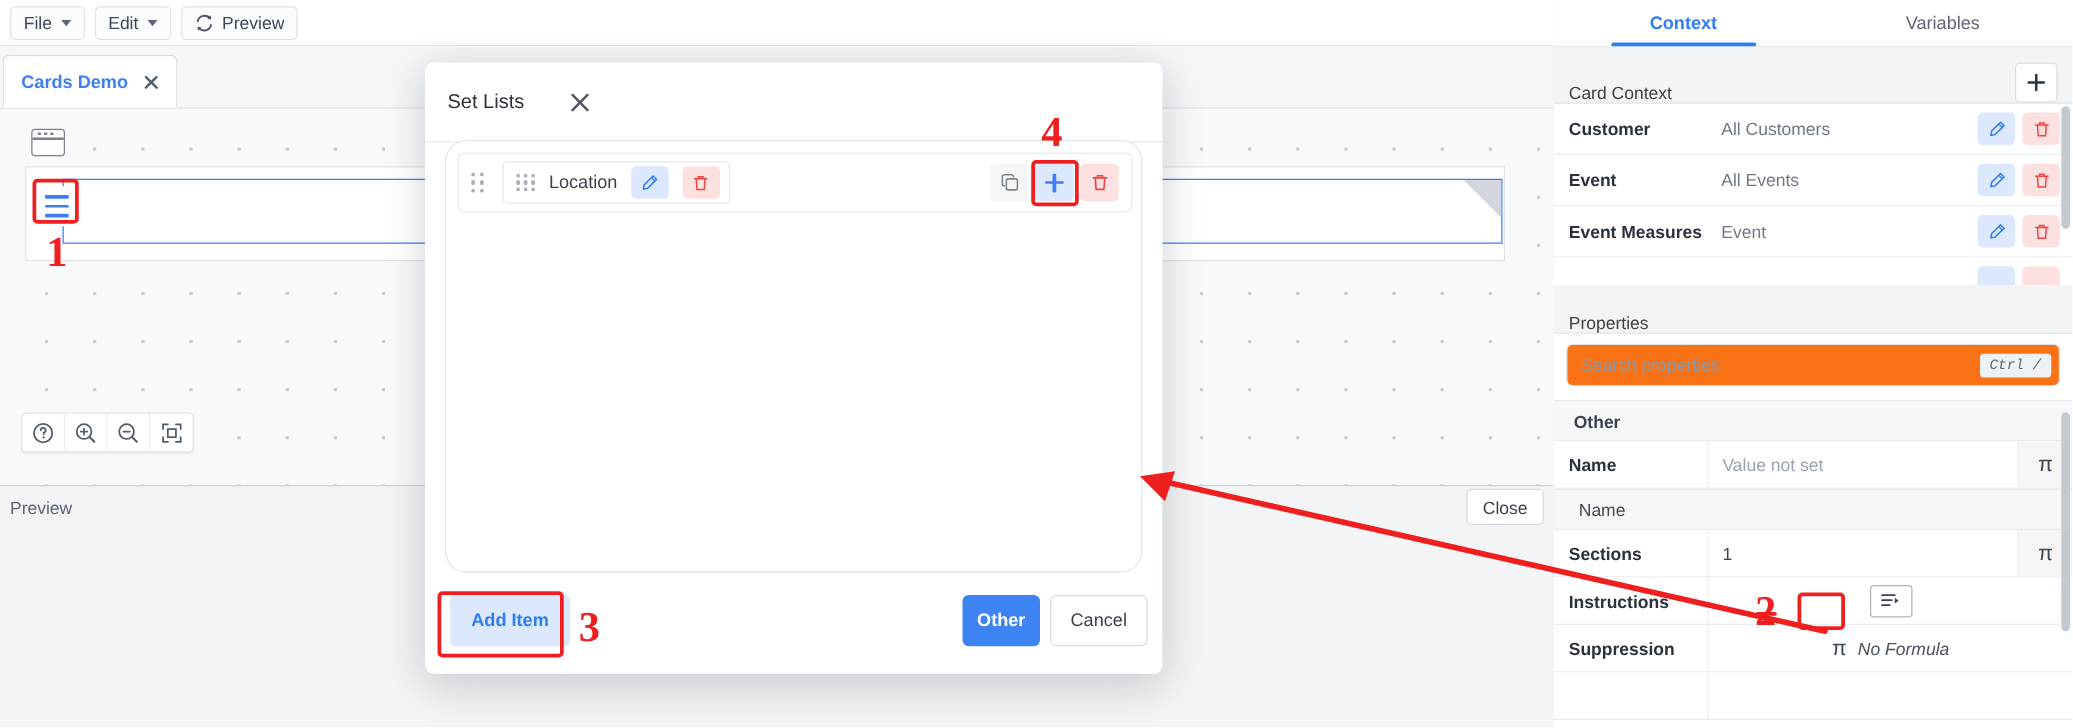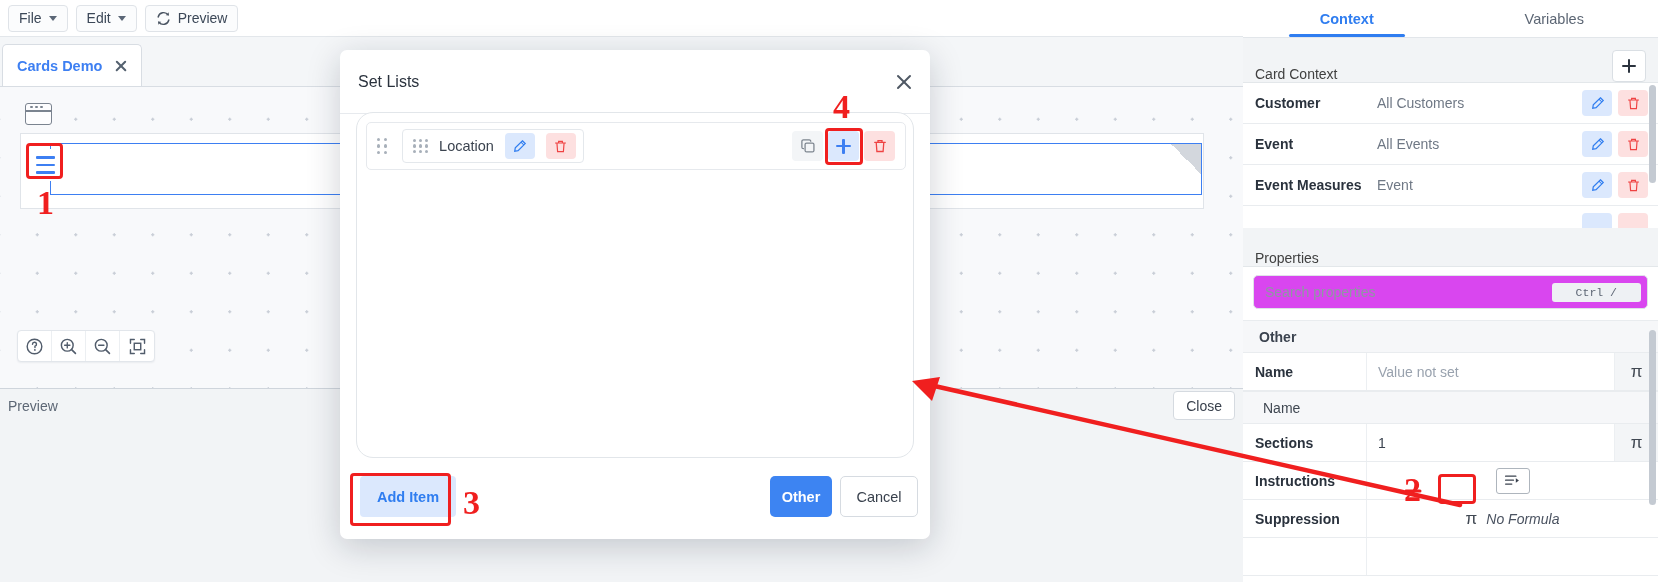--- a/index.html
+++ b/index.html
@@ -207,33 +207,34 @@
     cursor: pointer; flex: none;
   }
   .iconbtn.edit { background: #dbe8fd; margin-right: 6px; }
   .iconbtn.del  { background: #fde0e0; }
 
   #prop-hd {
     position: absolute; left: 0; top: 228px; width: 415px; height: 39px;
   }
   #search-wrap {
     position: absolute; left: 10px; top: 275px; width: 395px; height: 34px;
-    background: #d946ef; border: 1px solid #dfe3e8; border-radius: 5px;
+    background: #f97316; border: 1px solid #dfe3e8; border-radius: 5px;
     display: flex; align-items: center; padding: 0 6px 0 11px;
   }
   #search-input {
     flex: 1; border: none; outline: none; font-size: 14px;
     color: #323a45; background: transparent;
     font-family: "Liberation Sans", sans-serif;
   }
   #search-input::placeholder { color: #8e97a3; }
   #kbd {
     font-family: "Liberation Mono", monospace; font-size: 11.5px;
     color: #5e6775; background: #eef1f4; border-radius: 3px;
-    padding: 3px 24px;
+    padding: 3px 8px;
+    font-style: italic;
   }
 
   .grp-hd {
     height: 33px; display: flex; align-items: center; padding-left: 16px;
     background: #f6f7f9; border-top: 1px solid #e9ecef;
     border-bottom: 1px solid #e9ecef;
     font-size: 14px; color: #3b434f; font-weight: 600;
   }
   .grp-hd.sub { padding-left: 20px; font-weight: 400; color: #404852; }
   #prop-list {
@@ -277,21 +278,20 @@
 
   
   #modal {
     position: absolute; left: 340px; top: 50px; width: 590px; height: 489px;
     background: #ffffff; border-radius: 7px;
     box-shadow: 0 8px 34px rgba(15,25,45,.20);
   }
   #modal-hd {
     height: 64px; border-bottom: 1px solid #e7eaee;
     display: flex; align-items: center; padding: 0 18px;
-    justify-content: space-between;
     gap: 36px;
   }
   #modal-title { font-size: 16px; color: #2a323d; }
   #modal-close { width: 17px; height: 17px; }
   #modal-close::before, #modal-close::after {
     width: 19px; height: 2px; background: #4f5864;
   }
 
   #items-area {
     position: absolute; left: 16px; top: 62px; width: 558px; height: 346px;

